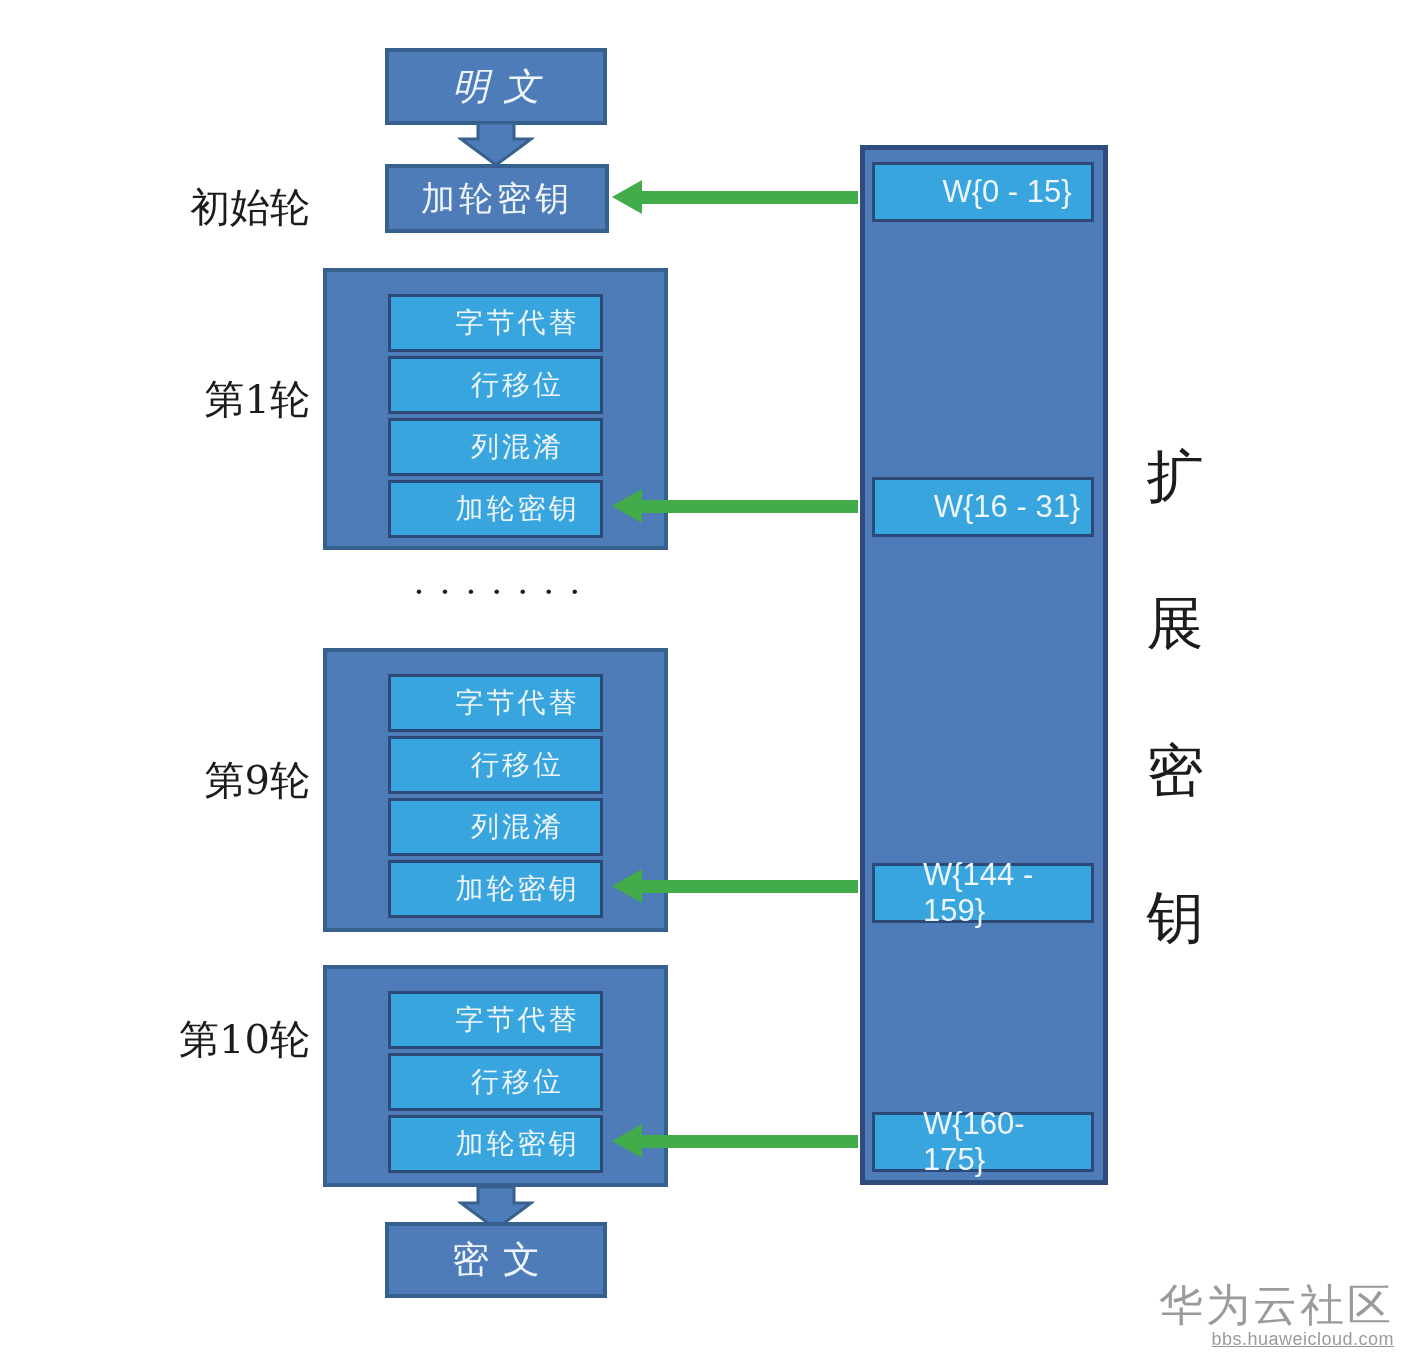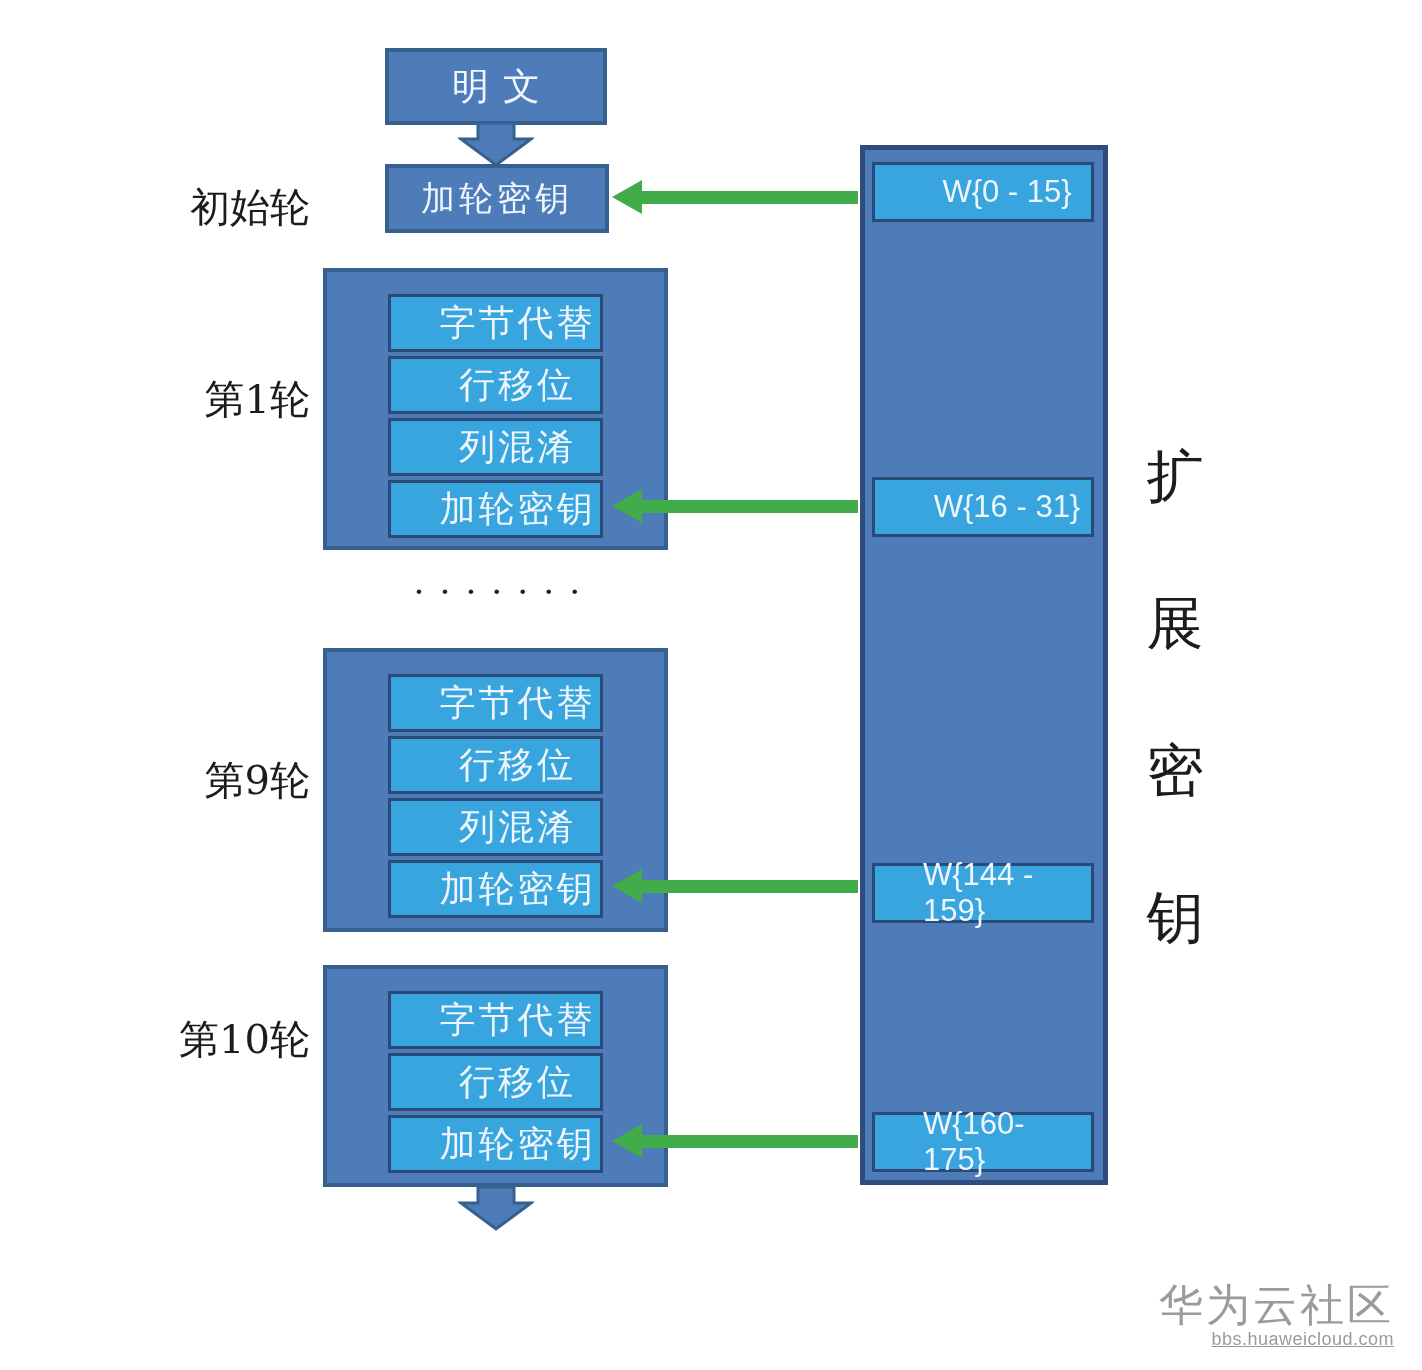--- a/index.html
+++ b/index.html
@@ -26,21 +26,21 @@
   .title-text{font-size:37px;letter-spacing:14px;text-indent:14px;}
   .addkey-text{font-size:34px;letter-spacing:4px;}
   .round-box{
     position:absolute;background:var(--box_fill);border:4px solid var(--box_border);
     box-sizing:border-box;display:flex;flex-direction:column;align-items:center;
     padding-top:22px;gap:4px;
   }
   .step-box{
     width:215px;height:58px;background:var(--inner_fill);border:3px solid var(--inner_border);
     box-sizing:border-box;display:flex;align-items:center;justify-content:center;
-    color:var(--box_text);font-size:36px;letter-spacing:3px;flex:0 0 auto;padding-left:44px;
+    color:var(--box_text);font-size:28px;letter-spacing:3px;flex:0 0 auto;padding-left:44px;
   }
   .side-label{
     position:absolute;color:var(--label_text);text-align:right;
     font-family:"DejaVu Serif","Liberation Serif",serif;
     font-size:40px;width:210px;left:100px;white-space:nowrap;
   }
   .keycol{
     position:absolute;left:860px;top:145px;width:248px;height:1040px;
     background:var(--box_fill);border:5px solid var(--column_border);box-sizing:border-box;
   }
@@ -75,21 +75,21 @@
     position:absolute;right:28px;bottom:20px;text-align:right;color:var(--watermark_gray);
   }
   .watermark .brand{font-size:44px;letter-spacing:3px;line-height:1.1;}
   .watermark .domain{font-size:18px;letter-spacing:0.5px;text-decoration:underline;}
 </style>
 </head>
 <body>
 
 <div class="canvas">
 
-  <div class="solid-box title-text" style="left:385px;top:48px;width:222px;height:77px;">
+  <div class="solid-box title-text" style="left:385px;top:48px;width:222px;height:77px;font-style:italic;">
     <span>明文</span>
   </div>
 
   <svg class="block-arrow" style="top:121px;" viewBox="0 0 76 46">
     <polygon points="20,2 56,2 56,18 73,18 38,44 3,18 20,18"></polygon>
   </svg>
 
   <div class="solid-box addkey-text" style="left:385px;top:164px;width:224px;height:69px;">
     <span>加轮密钥</span>
   </div>
@@ -118,20 +118,23 @@
     <div class="step-box">字节代替</div>
     <div class="step-box">行移位</div>
     <div class="step-box">加轮密钥</div>
   </div>
   <div class="side-label" style="top:1012px;">第10轮</div>
 
   <svg class="block-arrow" style="top:1185px;" viewBox="0 0 76 46">
     <polygon points="20,2 56,2 56,18 73,18 38,44 3,18 20,18"></polygon>
   </svg>
 
+  <div class="solid-box title-text" style="left:385px;top:1222px;width:222px;height:76px;">
+    <span>密文</span>
+  </div>
 
 
   <div class="keycol"></div>
 
   <div class="wbox" style="top:162px;">W{0 - 15}</div>
   <div class="wbox" style="top:477px;">W{16 - 31}</div>
   <div class="wbox" style="top:863px;">W{144 - 159}</div>
   <div class="wbox" style="top:1112px;">W{160- 175}</div>
 
   <div class="garrow" style="top:177px;">

